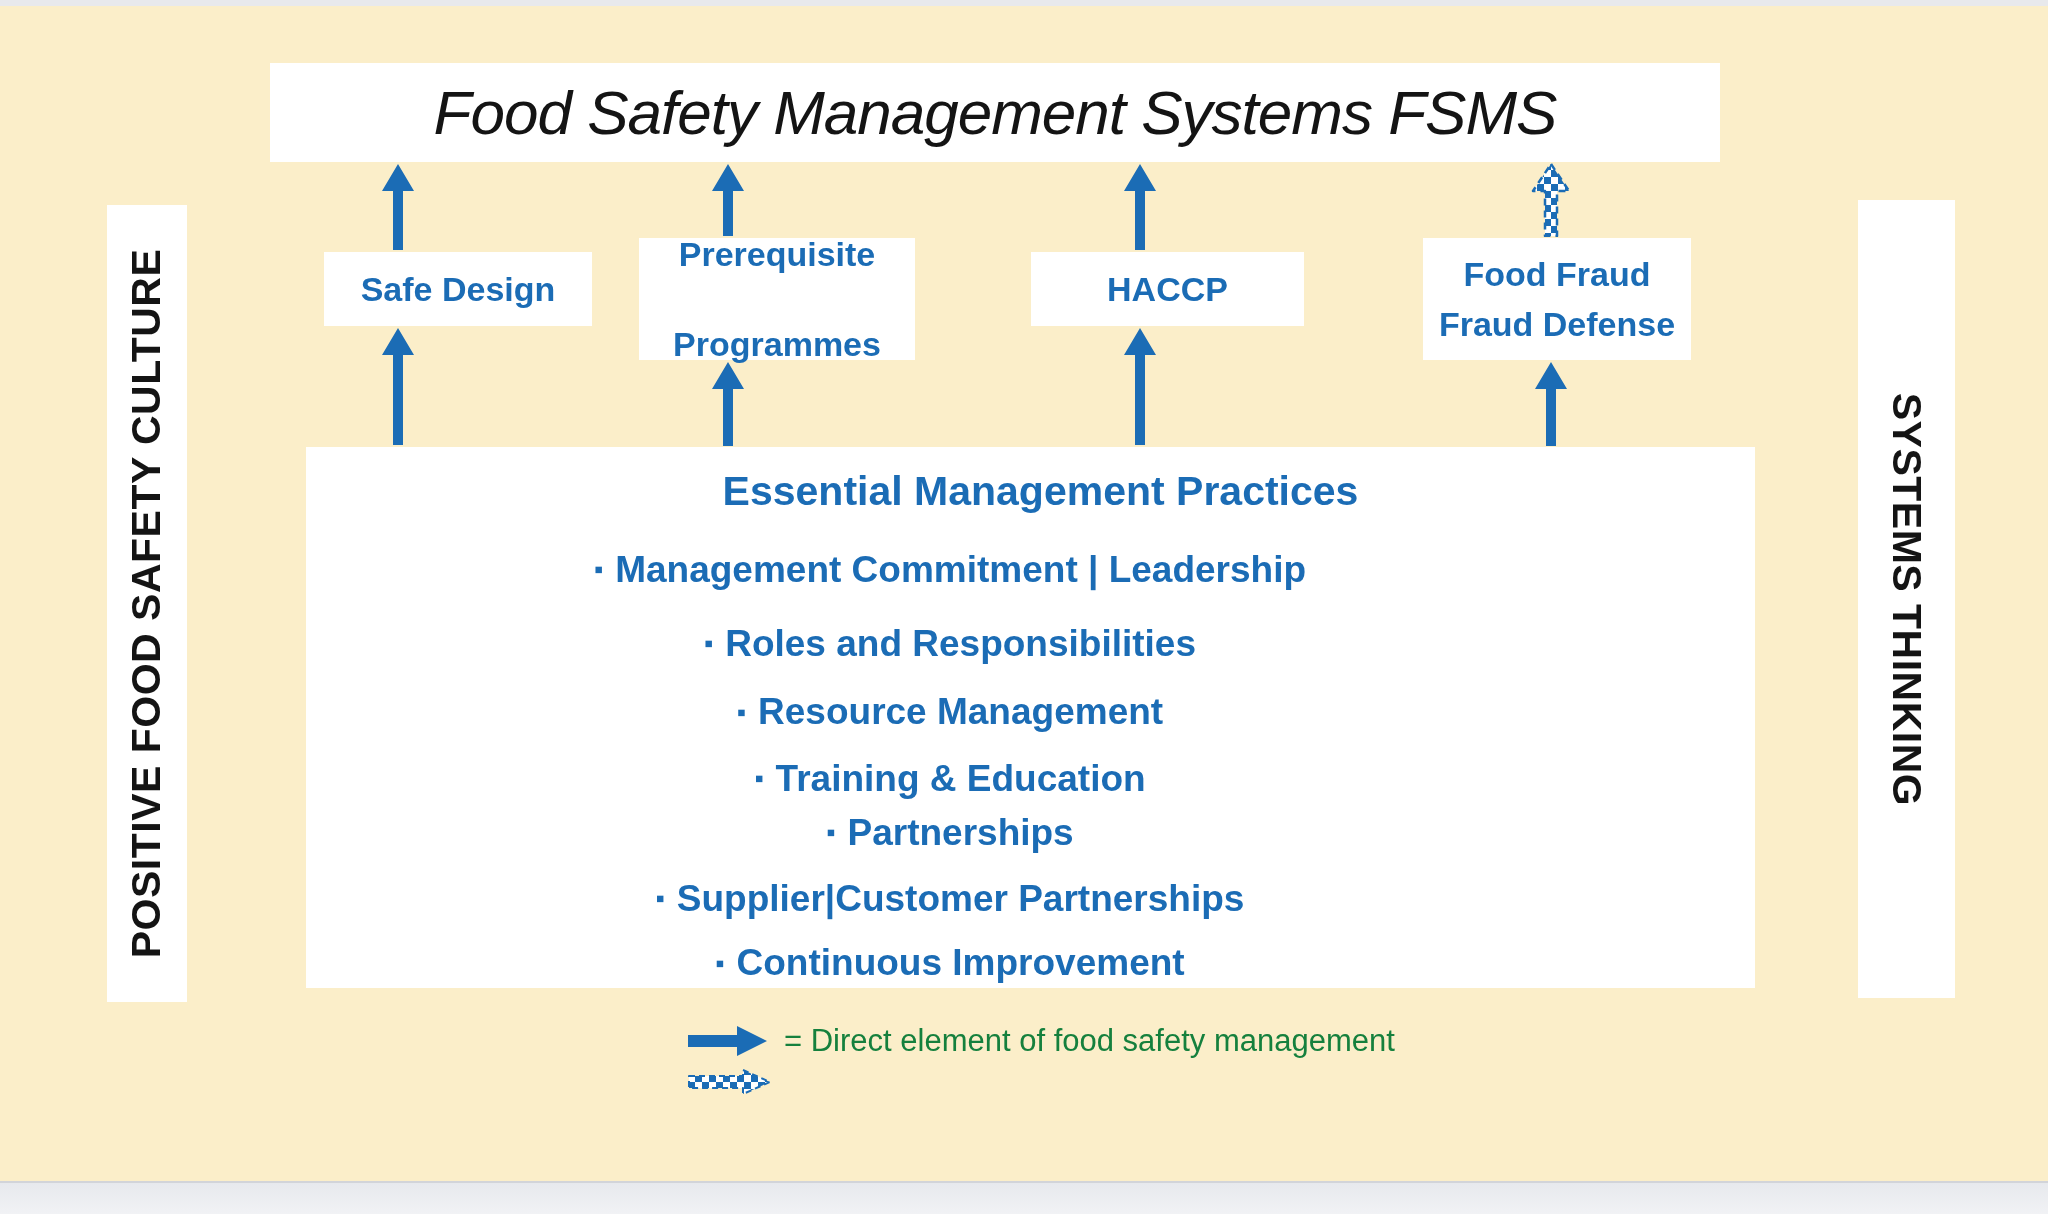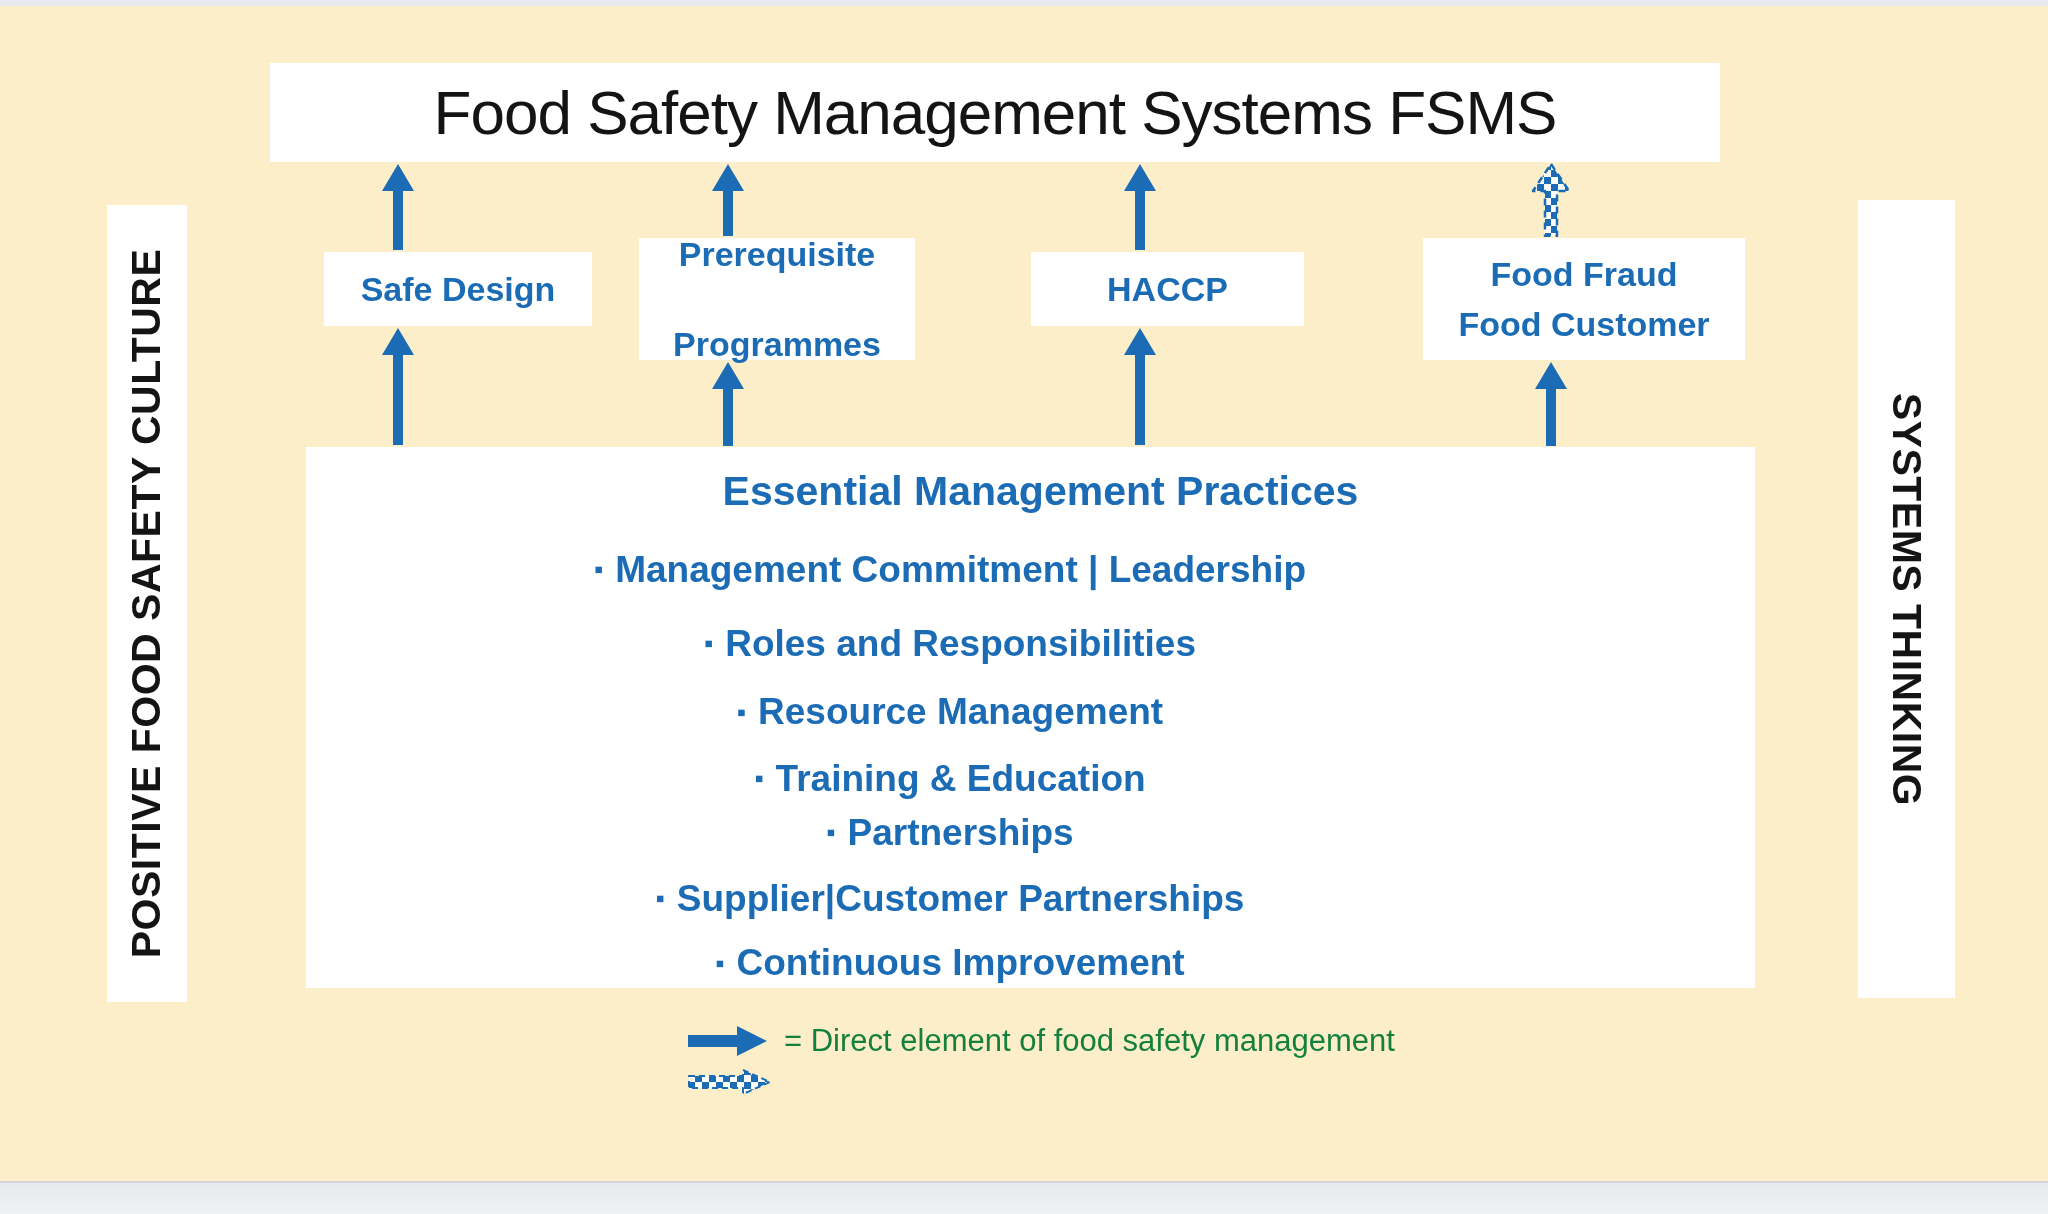--- a/index.html
+++ b/index.html
@@ -14,21 +14,21 @@
     background: #e8e9ec;
   }
   .bottom-strip {
     position: absolute; left: 0; top: 1181px; width: 2048px; height: 33px;
     background: linear-gradient(#e7e9ed, #f1f2f5);
     border-top: 2px solid #d2d4d9;
   }
   .title-box {
     position: absolute; left: 270px; top: 63px; width: 1450px; height: 99px;
     background: #ffffff;
-    display: flex; align-items: center; justify-content: center;
+    display: flex; align-items: center; justify-content: center; font-style: italic;
   }
   .title-box span {
     font-size: 62px; color: #141414; letter-spacing: -1px; white-space: nowrap;
   }
   .banner {
     position: absolute; background: #ffffff;
     display: flex; align-items: center; justify-content: center;
   }
   .banner-left { left: 107px; top: 205px; width: 80px; height: 797px; }
   .banner-right { left: 1858px; top: 200px; width: 97px; height: 798px; }
@@ -43,21 +43,21 @@
     display: flex; flex-direction: column; align-items: center; justify-content: center;
     text-align: center;
     margin-left: 30px;
   }
   .pillar-box span {
     font-size: 34px; font-weight: bold; color: #1b6cb5; line-height: 50px; white-space: nowrap;
   }
   .pillar-0 { left: 294px; top: 252px; width: 268px; height: 74px; }
   .pillar-1 { left: 609px; top: 238px; width: 276px; height: 122px; gap: 40px; }
   .pillar-2 { left: 1001px; top: 252px; width: 273px; height: 74px; }
-  .pillar-3 { left: 1393px; top: 238px; width: 322px; height: 122px; }
+  .pillar-3 { left: 1393px; top: 238px; width: 268px; height: 122px; }
   .arrow { position: absolute; }
   .big-box {
     position: absolute; left: 306px; top: 447px; width: 1449px; height: 541px;
     background: #ffffff;
   }
   .big-box .heading {
     margin-top: 21px; text-align: center;
     font-size: 41px; font-weight: bold; color: #1b6cb5; line-height: 46px; padding-left: 20px;
   }
   .practice-list { width: 1288px; }
@@ -119,21 +119,21 @@
   </div>
   <div class="pillar-box pillar-1">
     <span>Prerequisite</span>
     <span>Programmes</span>
   </div>
   <div class="pillar-box pillar-2">
     <span>HACCP</span>
   </div>
   <div class="pillar-box pillar-3">
     <span>Food Fraud</span>
-    <span>Food Customer</span>
+    <span>Fraud Defense</span>
   </div>
 
   <div class="arrow" style="left:380px; top:164px;">
     <svg width="36" height="86" viewBox="0 0 36 86">
       <polygon points="18,0 34,27 23,27 23,86 13,86 13,27 2,27" fill="#1b6cb5"></polygon>
     </svg>
   </div>
   <div class="arrow" style="left:710px; top:164px;">
     <svg width="36" height="72" viewBox="0 0 36 72">
       <polygon points="18,0 34,27 23,27 23,72 13,72 13,27 2,27" fill="#1b6cb5"></polygon>

